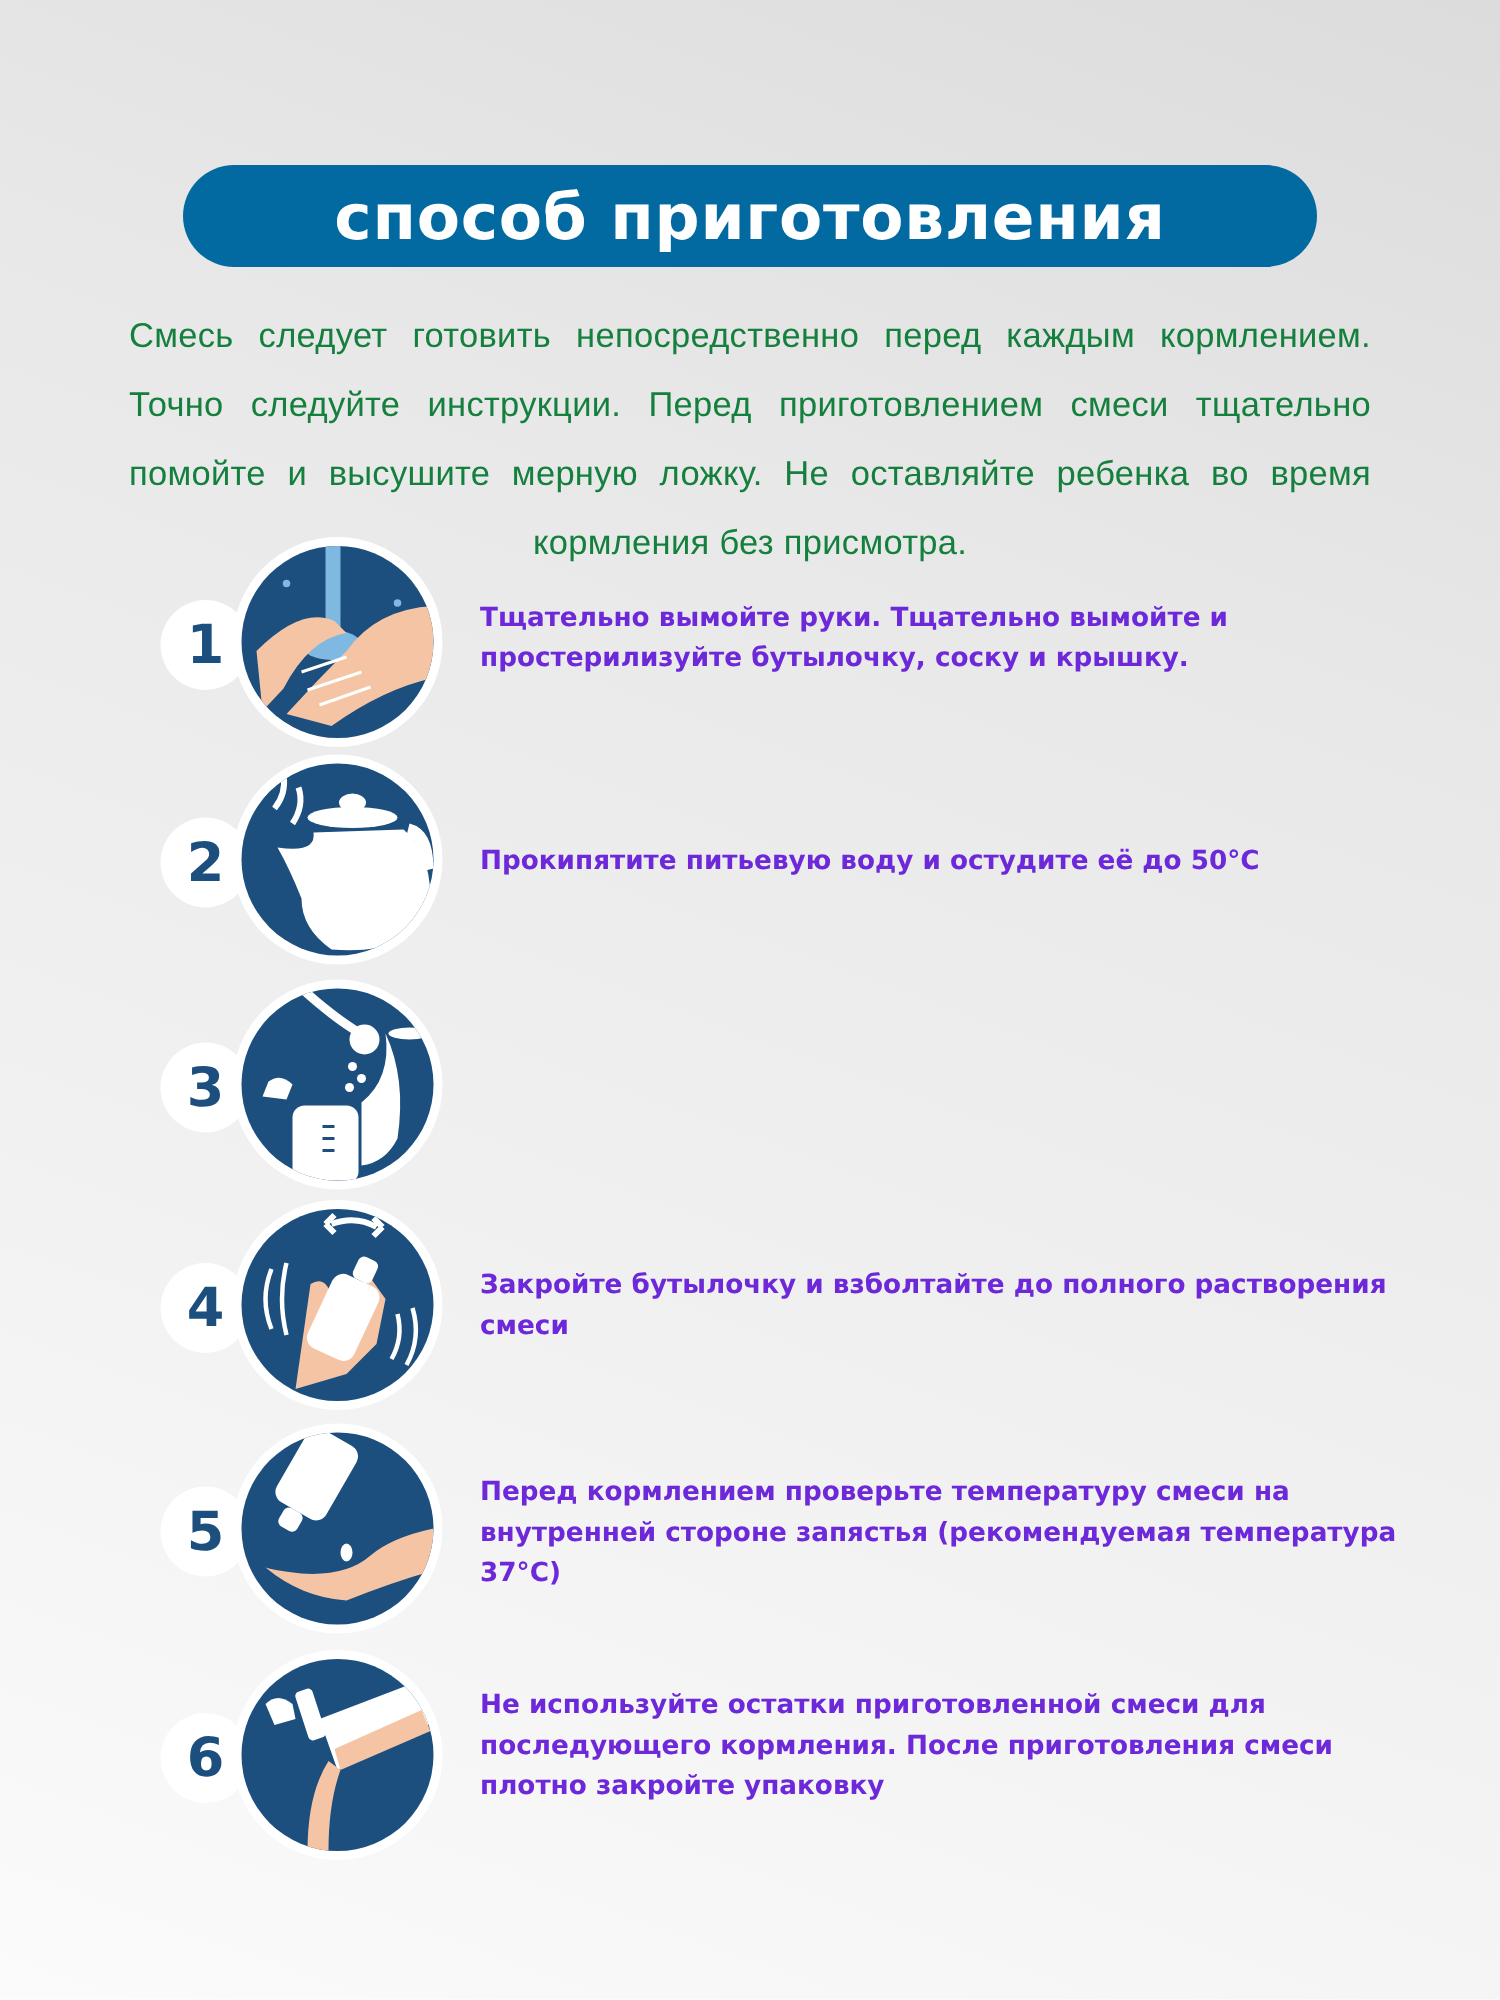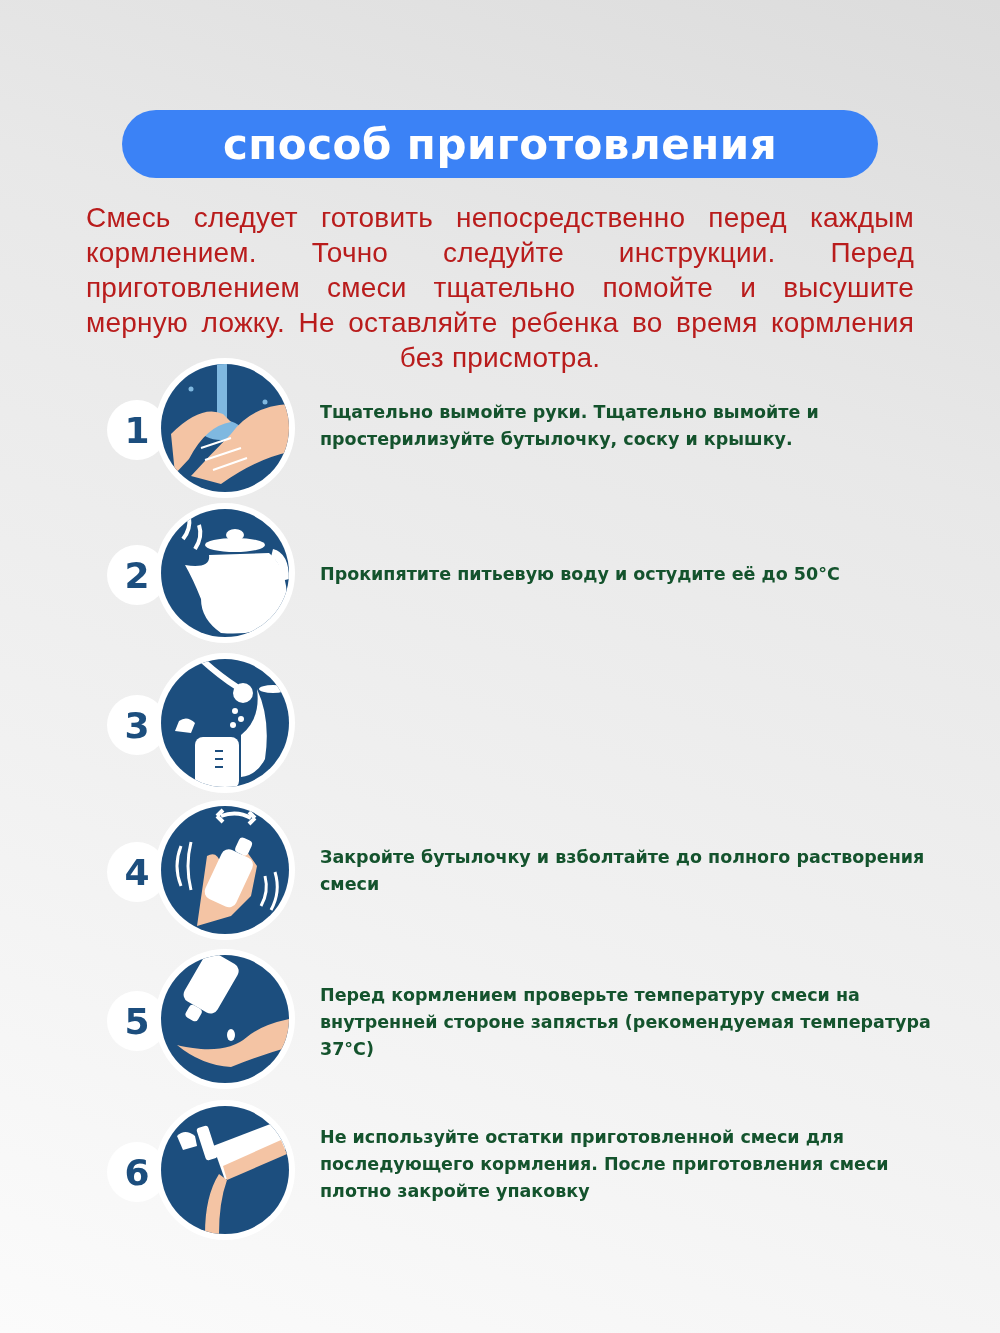--- a/index.html
+++ b/index.html
@@ -3,51 +3,51 @@
 <meta charset="utf-8">
 <style>
   html, body { margin: 0; padding: 0; }
   body {
     width: 1000px; height: 1333px; overflow: hidden; position: relative;
     background: linear-gradient(200deg, #dcdcdc 0%, #e8e8e8 30%, #f1f1f1 65%, #fbfbfb 100%);
     font-family: "Liberation Sans", "DejaVu Sans", sans-serif;
   }
   .title-pill {
     position: absolute; left: 122px; top: 110px; width: 756px; height: 68px;
-    border-radius: 34px; background: #3b82f6;
+    border-radius: 34px; background: #0369a1;
     display: flex; align-items: center; justify-content: center;
   }
   .title-pill span {
     color: #ffffff; font-family: "DejaVu Sans", sans-serif; font-weight: bold;
     font-size: 42px; letter-spacing: 0.5px;
   }
   .intro {
     position: absolute; left: 86px; top: 200px; width: 828px;
-    color: #b91c1c; font-family: "Liberation Sans", sans-serif; font-size: 28px;
-    line-height: 35px; text-align: justify; text-align-last: center;
+    color: #15803d; font-family: "Liberation Sans", sans-serif; font-size: 23px;
+    line-height: 46px; text-align: justify; text-align-last: center;
     font-stretch: condensed; letter-spacing: 0.2px;
   }
   .step { position: absolute; left: 0; width: 1000px; height: 150px; }
   .badge {
     position: absolute; left: 107px; width: 60px; height: 60px; border-radius: 50%;
     background: #ffffff; display: flex; align-items: center; justify-content: center;
     color: #1c4e7e; font-family: "DejaVu Sans", sans-serif; font-weight: bold; font-size: 36px;
   }
   .icon-ring {
     position: absolute; left: 155px; width: 140px; height: 140px; border-radius: 50%;
     background: #ffffff;
   }
   .icon-circle {
     position: absolute; left: 6px; top: 6px; width: 128px; height: 128px; border-radius: 50%;
     background: #1c4e7e; overflow: hidden;
   }
   .icon-circle svg { width: 128px; height: 128px; display: block; }
   .step-text {
     position: absolute; left: 320px; width: 620px;
-    color: #14532d; font-family: "DejaVu Sans", sans-serif; font-weight: bold;
+    color: #6d28d9; font-family: "DejaVu Sans", sans-serif; font-weight: bold;
     font-size: 17.5px; line-height: 27px;
   }
 </style>
 </head>
 <body>
 
 <div class="title-pill">
   <span>способ приготовления</span>
 </div>
 

